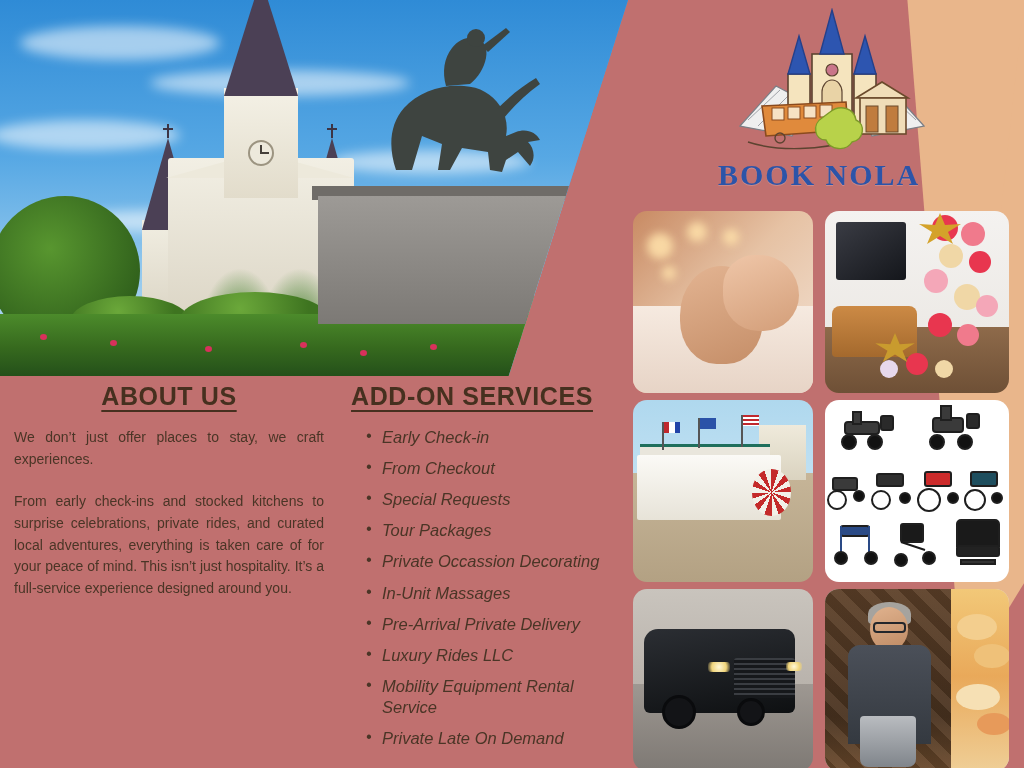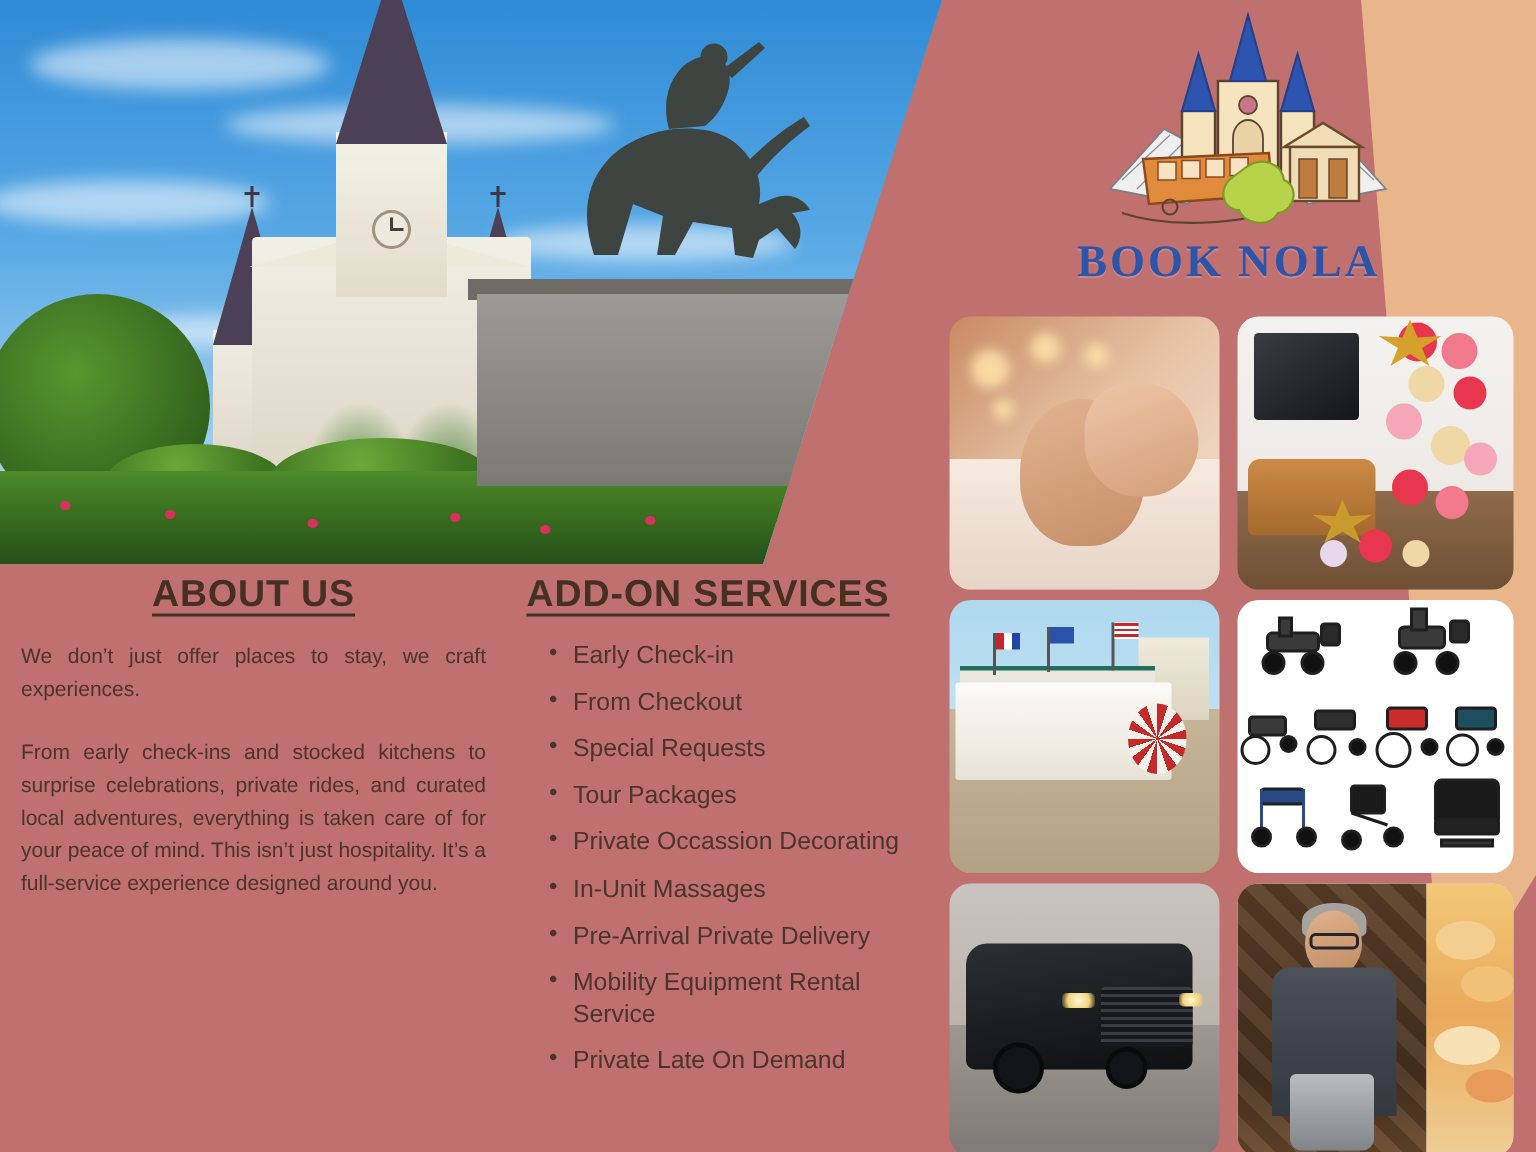--- a/index.html
+++ b/index.html
@@ -286,21 +286,21 @@
     text-decoration-thickness: 2px;
     margin-bottom: 16px;
   }
   .about-p {
     font-size: 14px;
     line-height: 1.55;
     color: #4A3526;
     text-align: justify;
   }
   .about-p + .about-p { margin-top: 21px; }
-  .svc-list { list-style: none; padding-left: 48px; }
+  .svc-list { list-style: none; padding-left: 48px; font-style: italic; }
   .svc-list li {
     position: relative;
     font-size: 16.5px;
     line-height: 1.28;
     color: #4A3526;
     margin-bottom: 10px;
     padding-left: 12px;
   }
   .svc-list li::before {
     content: "•";
@@ -568,19 +568,20 @@
     <div class="col-services">
       <div class="sect-title">ADD-ON SERVICES</div>
       <ul class="svc-list">
         <li>Early Check-in</li>
         <li>From Checkout</li>
         <li>Special Requests</li>
         <li>Tour Packages</li>
         <li>Private Occassion Decorating</li>
         <li>In-Unit Massages</li>
         <li>Pre-Arrival Private Delivery</li>
+        <li>Luxury Rides LLC</li>
         <li>Mobility Equipment Rental Service</li>
         <li>Private Late On Demand</li>
       </ul>
     </div>
   </div>
 
 </div>
 
 </body></html>

